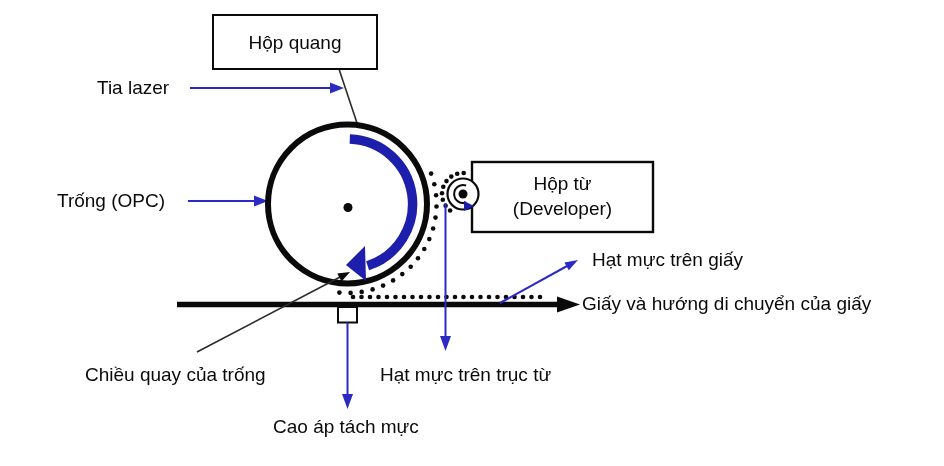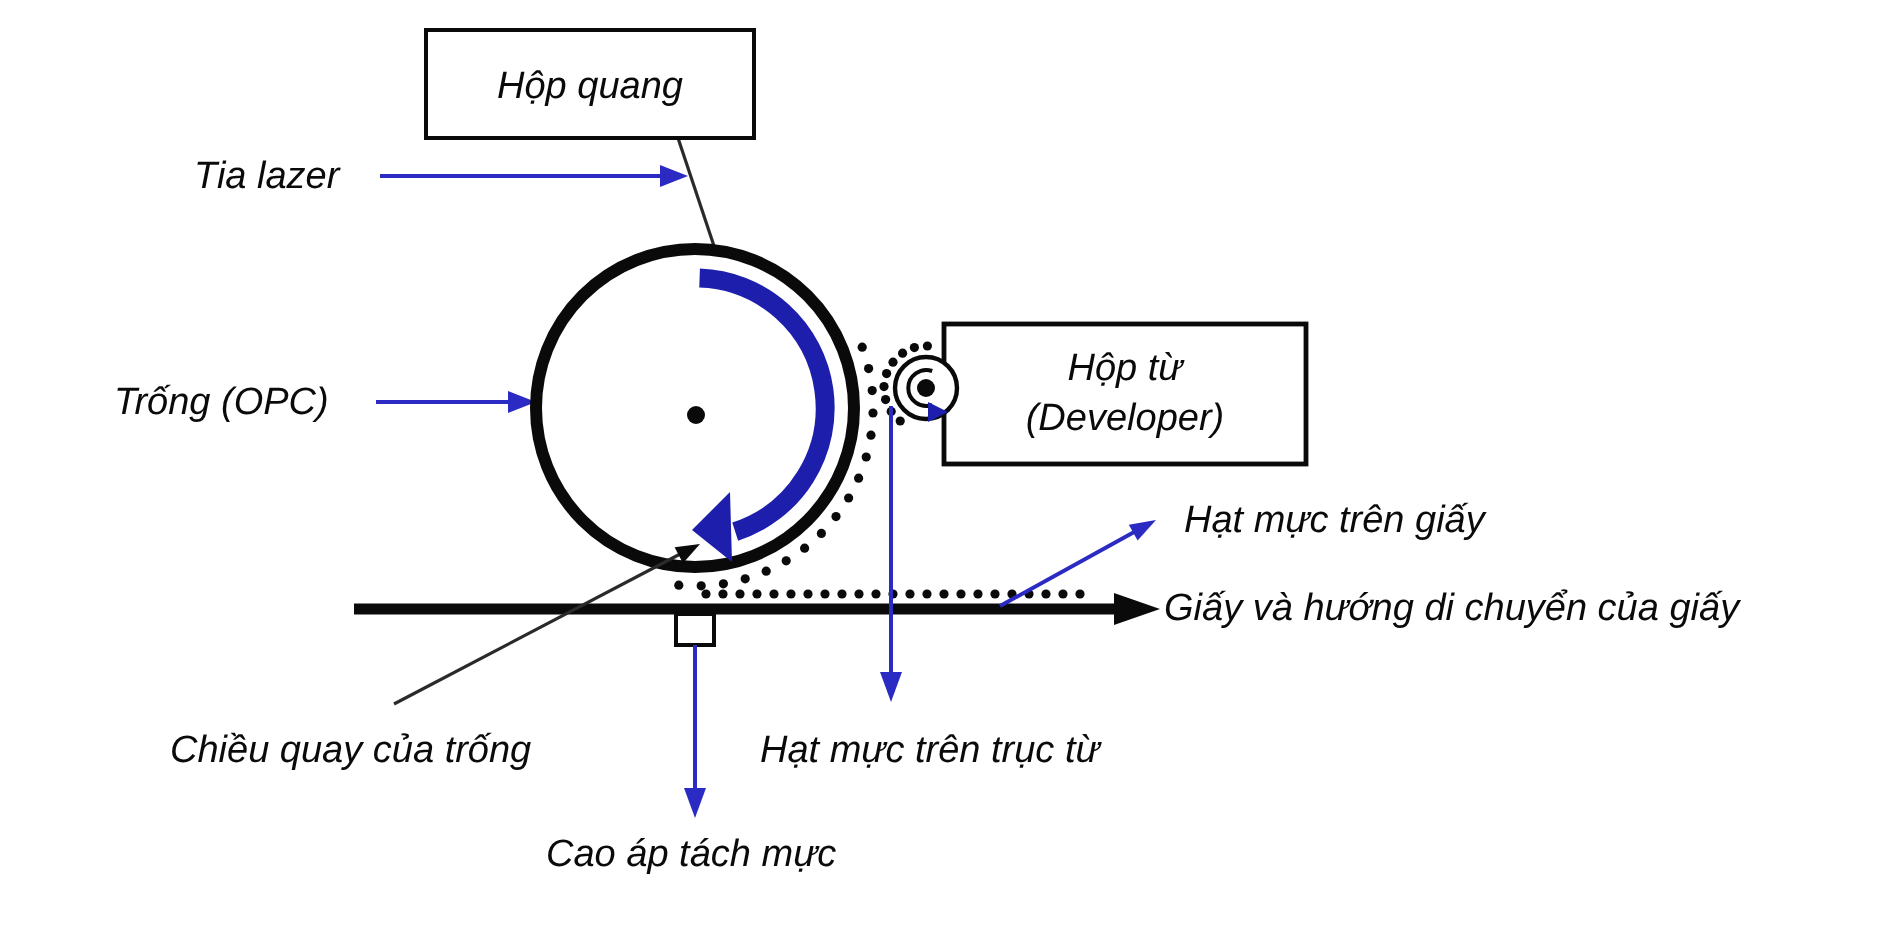--- a/index.html
+++ b/index.html
@@ -2,21 +2,20 @@
 <html style="--ink: #0a0a0a; --blue: #2b2bc4; --arc: #1e1ead; --line: #2a2a2a; --bg: #ffffff;"><head>
 <meta charset="utf-8">
 <style>
   html, body { margin: 0; padding: 0; background: #ffffff; }
   .stage {
     position: relative;
     width: 912px; height: 466px;
     background: var(--bg, #fff);
     font-family: "Liberation Sans", "DejaVu Sans", sans-serif;
     overflow: hidden;
-    font-style: italic;
   }
   svg { display: block; }
   text {
     font-family: "Liberation Sans", "DejaVu Sans", sans-serif;
     font-size: 19px;
     fill: var(--ink, #0a0a0a);
   }
   .box-label { font-size: 19px; }
   .stroke-ink   { stroke: var(--ink, #0a0a0a); }
   .fill-ink     { fill: var(--ink, #0a0a0a); }

